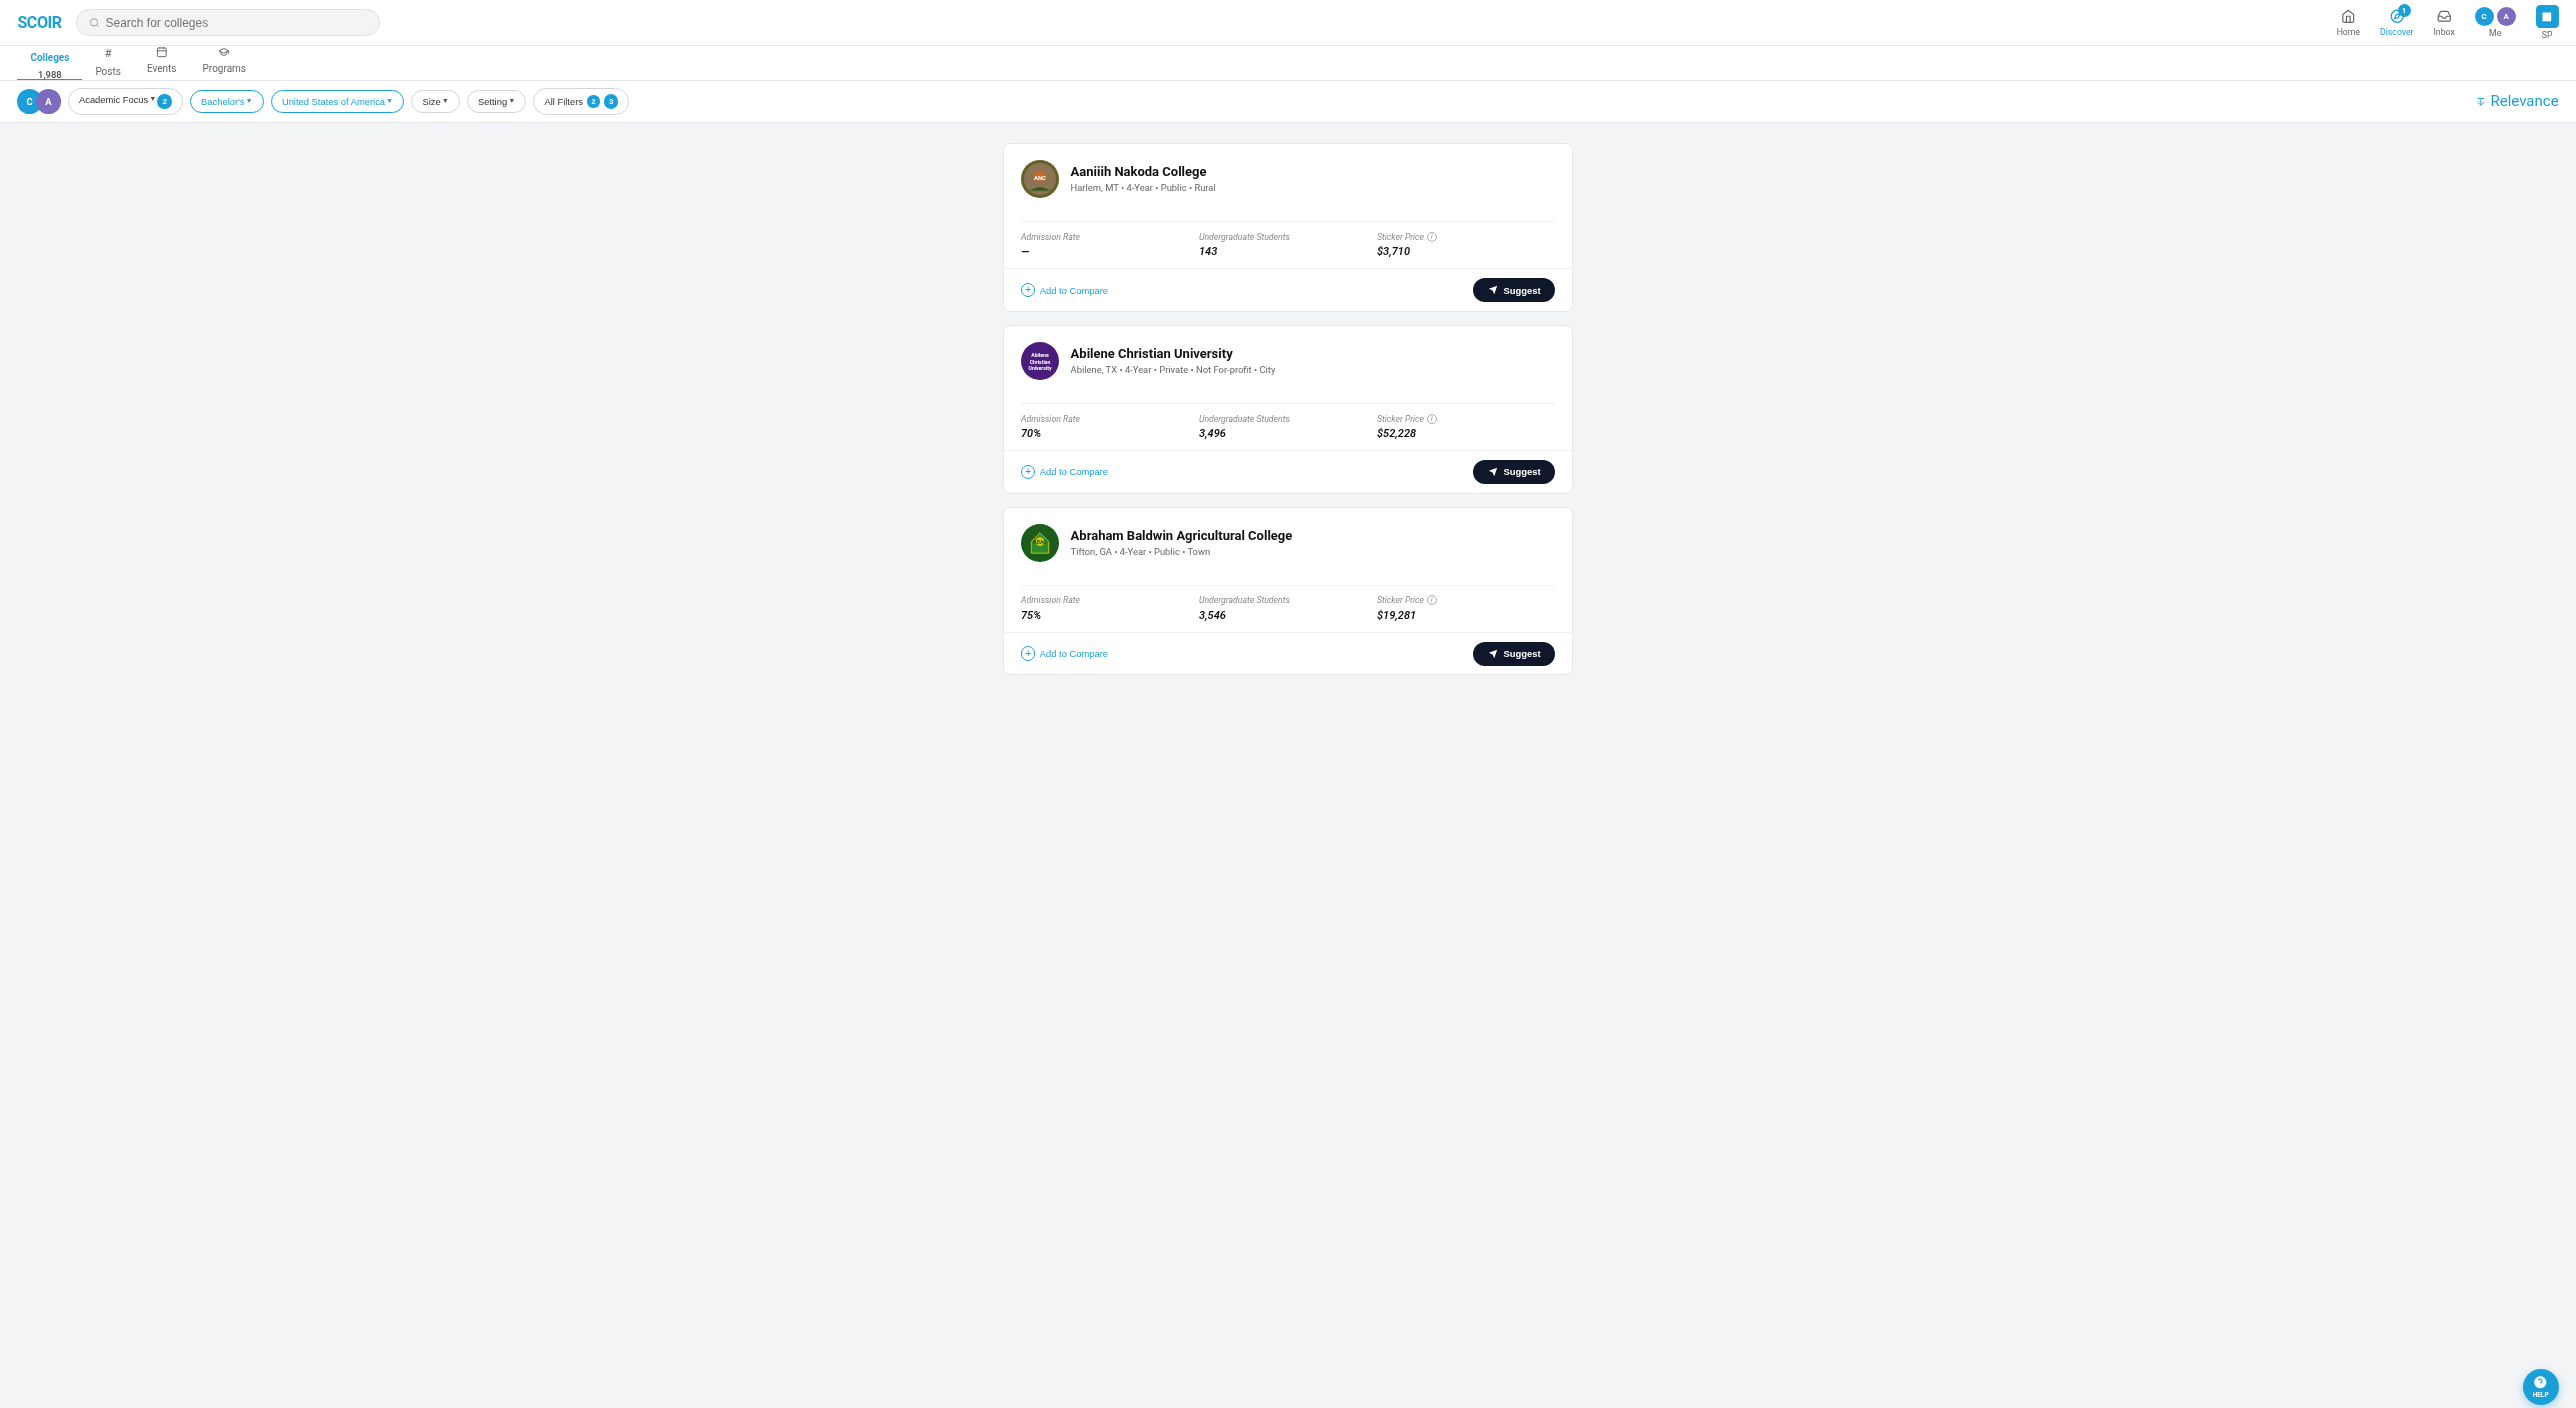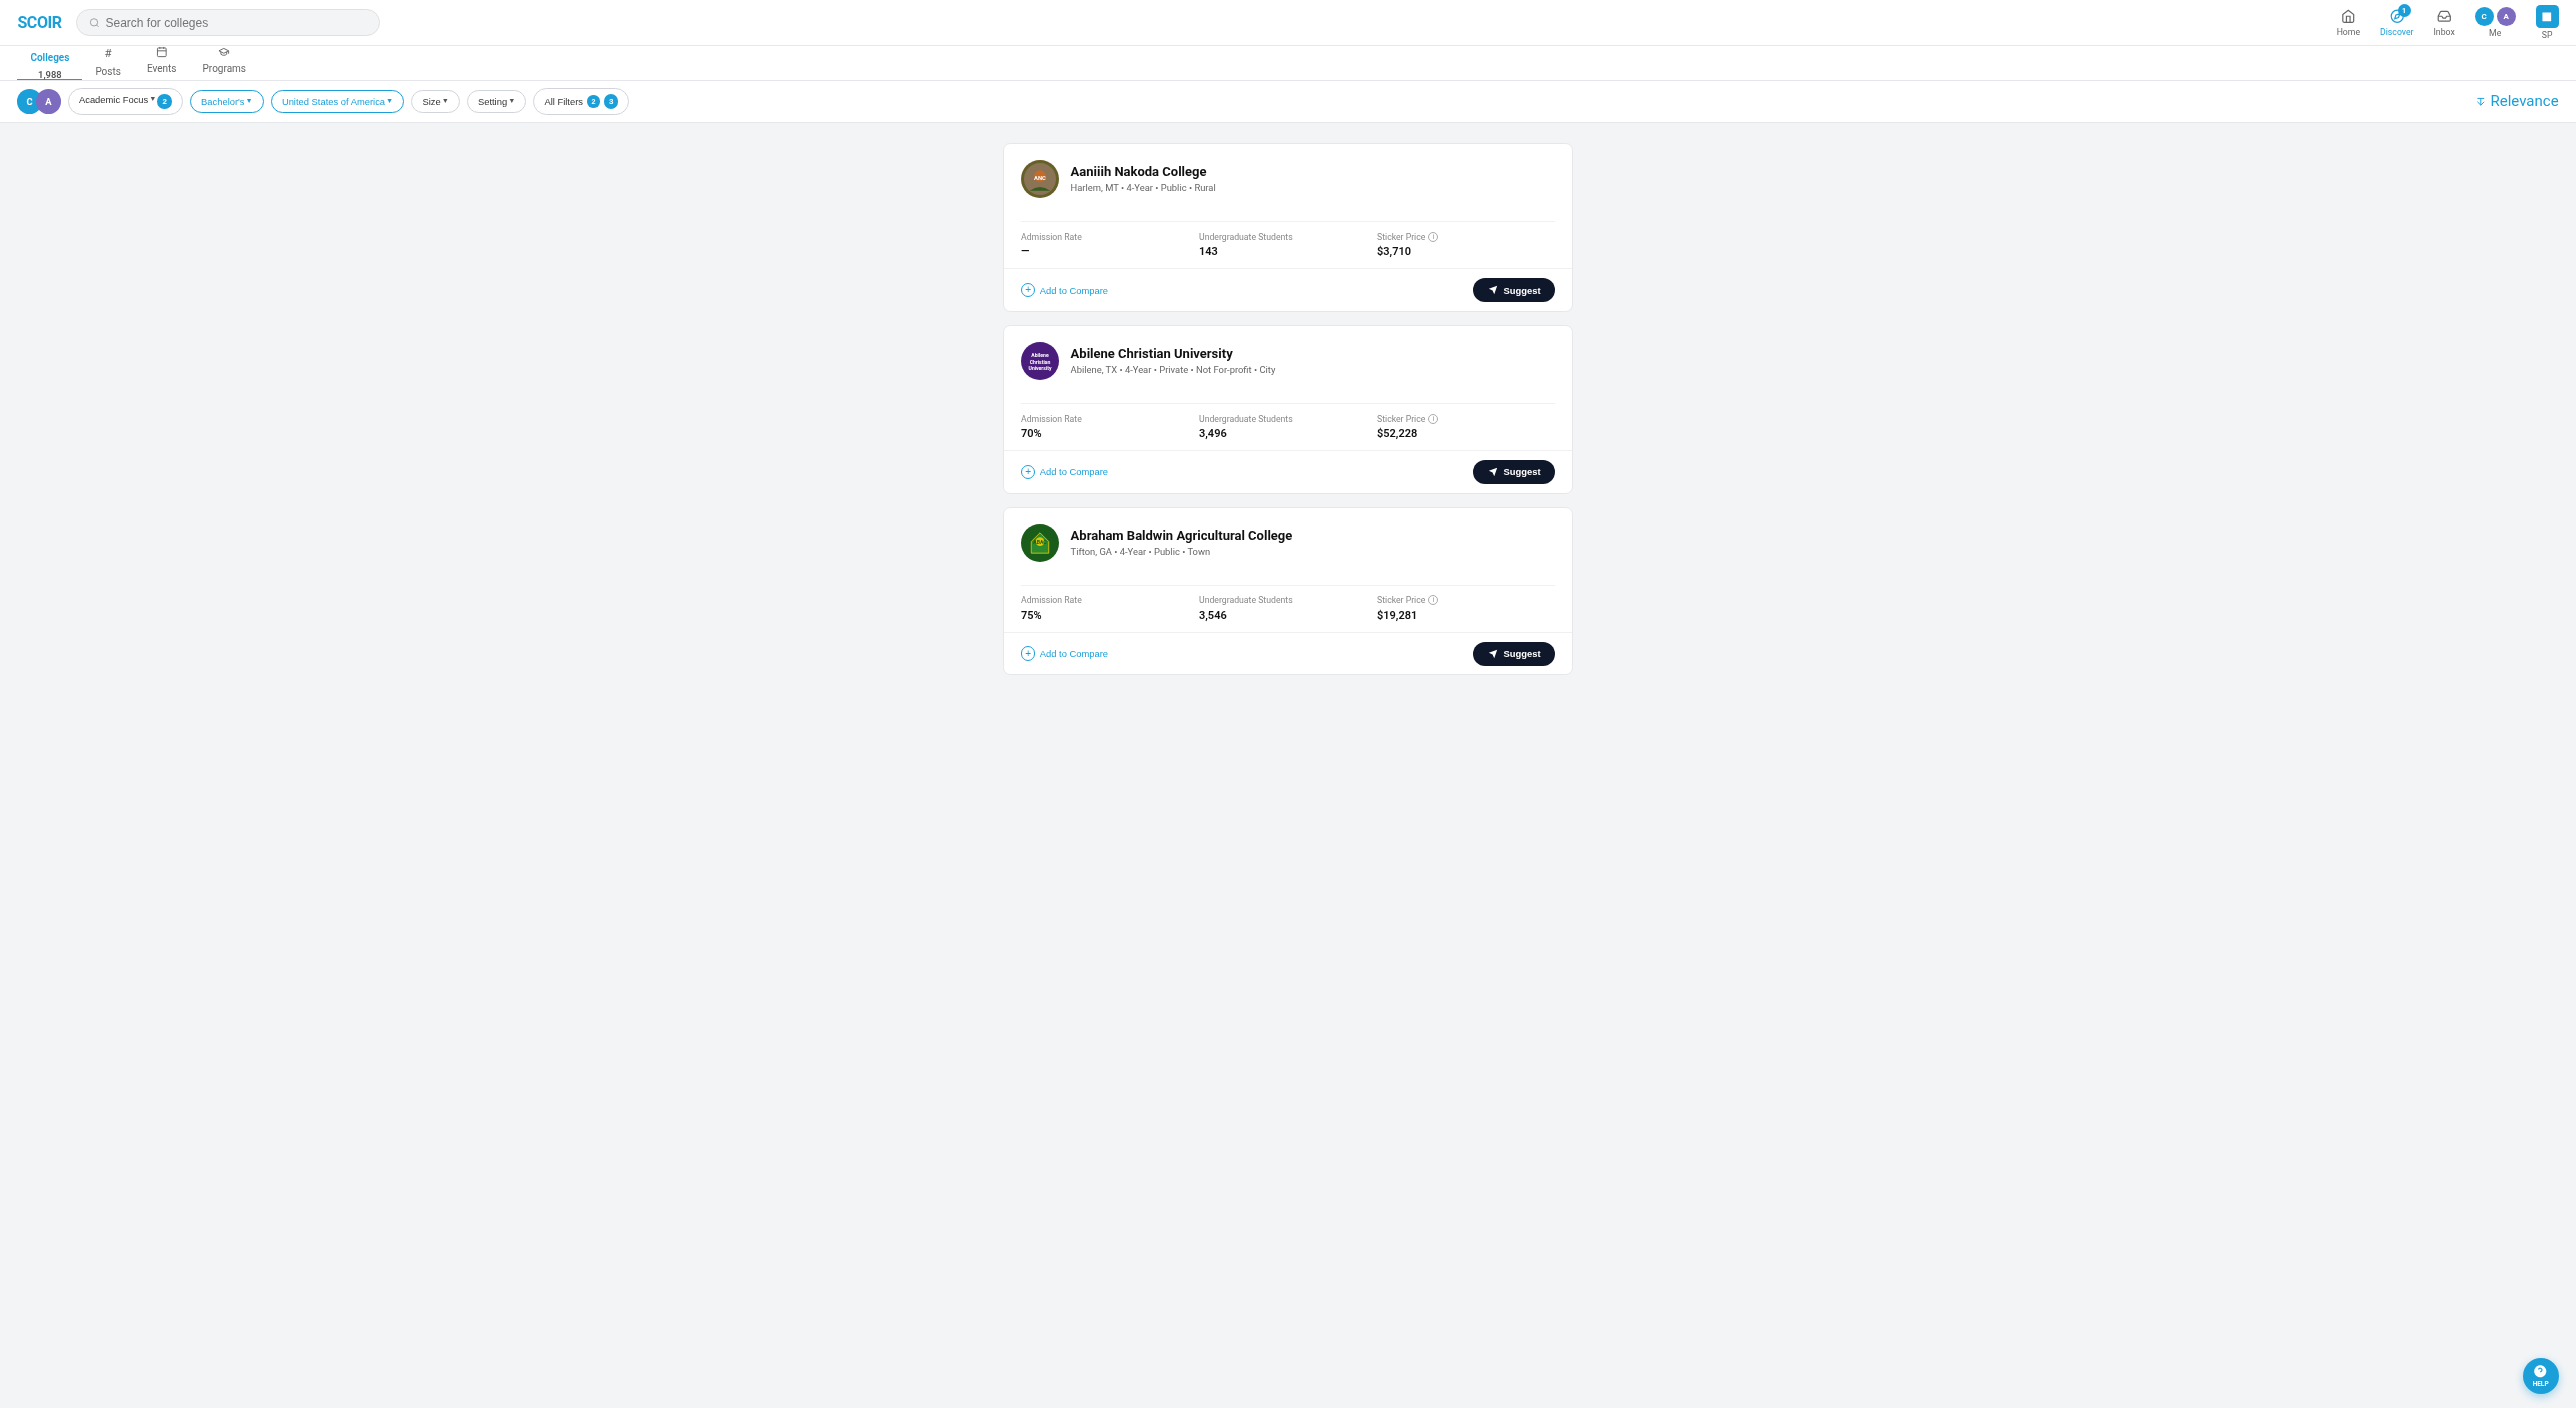--- a/index.html
+++ b/index.html
@@ -291,20 +291,21 @@
       background: #f0f0f0;
       margin: 0 17.4px;
     }
     .card-stats {
       display: flex;
       gap: 0;
       padding: 10px 17.4px;
     }
     .stat-item {
       flex: 1;
+      font-style: italic;
     }
     .stat-label {
       font-size: 8.7px;
       color: #888;
       margin-bottom: 3.6px;
       display: flex;
       align-items: center;
       gap: 2.9px;
     }
     .stat-value {
@@ -364,21 +365,21 @@
       border-radius: 16px;
       padding: 6.5px 14.5px;
       cursor: pointer;
       font-size: 9.4px;
       font-weight: 600;
     }
 
     
     .help-fab {
       position: fixed;
-      bottom: 14px;
+      bottom: 3px;
       right: 17.4px;
       width: 36px;
       height: 36px;
       background: #1a9fd9;
       border-radius: 50%;
       display: flex;
       align-items: center;
       justify-content: center;
       color: white;
       font-size: 8px;

